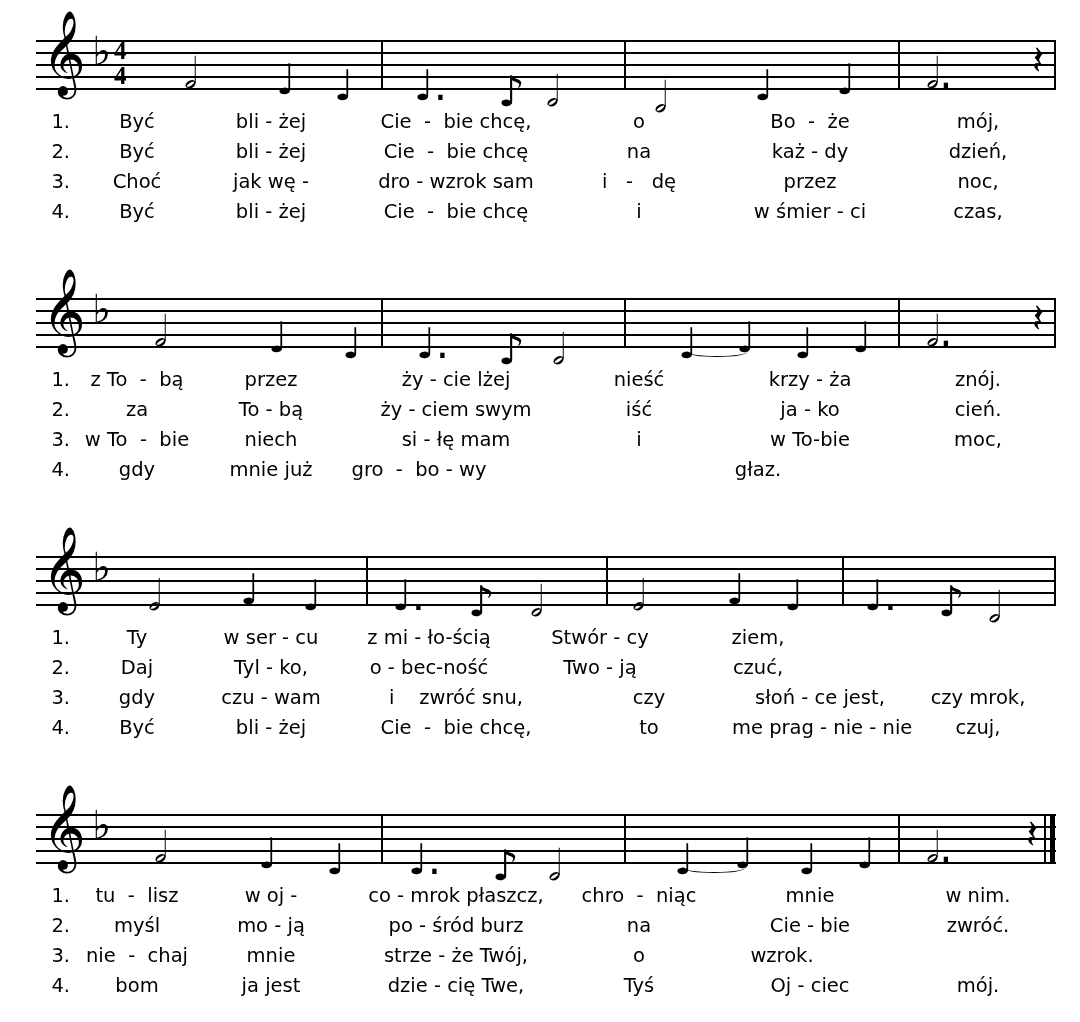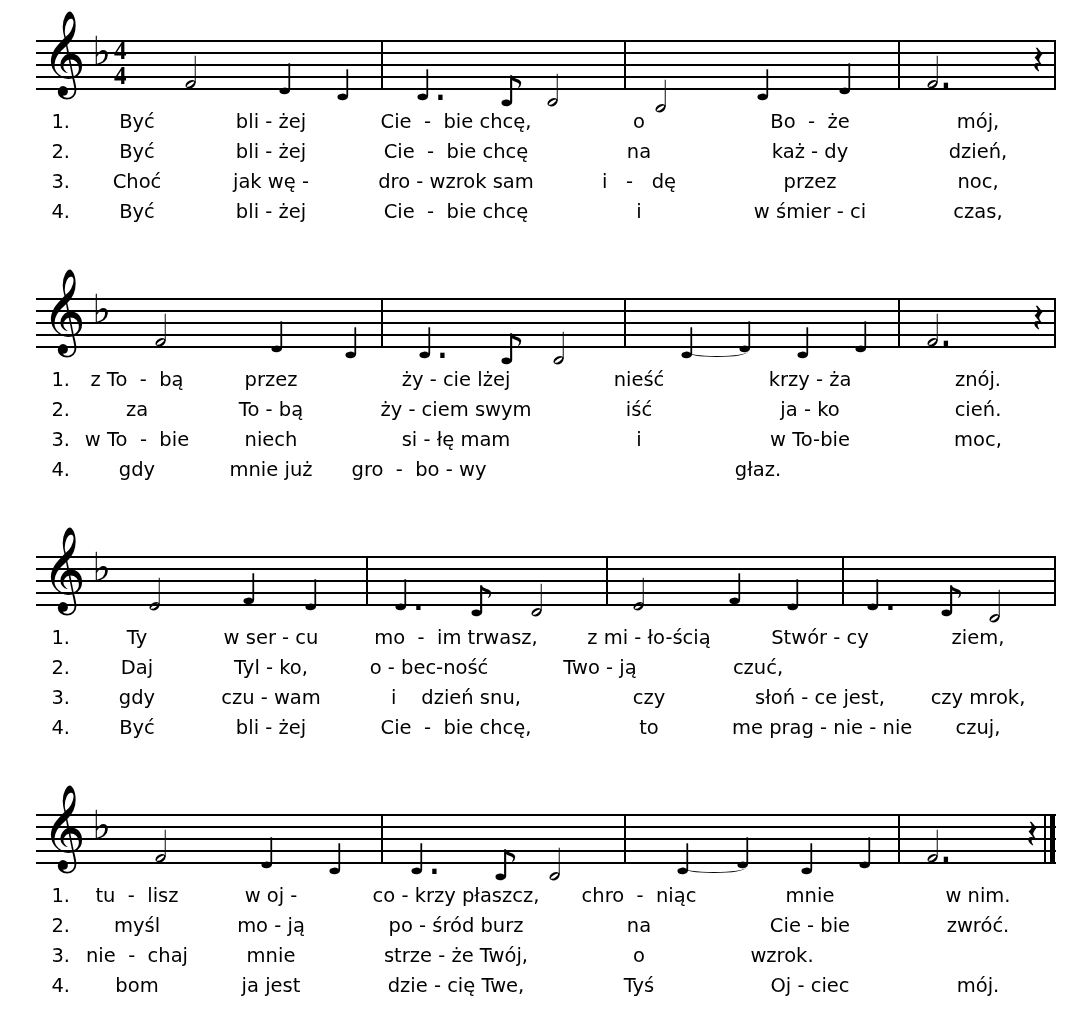--- a/index.html
+++ b/index.html
@@ -319,38 +319,37 @@
       <div class="barline" style="left:570px;"></div>
       <div class="barline" style="left:806px;"></div>
       <div class="barline" style="left:1018px;"></div>
     </div>
 
     <div class="lyrics">
       <div class="lyric-row">
         <span class="num">1.</span>
         <span class="cell" style="width:118px">Ty</span>
         <span class="cell" style="width:150px">w ser - cu</span>
-        <span class="cell" style="width:220px">mo  -  im trwasz,</span>
         <span class="cell" style="width:166px">z mi - ło-ścią</span>
         <span class="cell" style="width:176px">Stwór - cy</span>
         <span class="cell" style="width:140px">ziem,</span>
       </div>
       <div class="lyric-row">
         <span class="num">2.</span>
         <span class="cell" style="width:118px">Daj</span>
         <span class="cell" style="width:150px">Tyl - ko,</span>
         <span class="cell" style="width:166px">o - bec-ność</span>
         <span class="cell" style="width:176px">Two - ją</span>
         <span class="cell" style="width:140px">czuć,</span>
       </div>
       <div class="lyric-row">
         <span class="num">3.</span>
         <span class="cell" style="width:118px">gdy</span>
         <span class="cell" style="width:150px">czu - wam</span>
-        <span class="cell" style="width:220px">i    dzień snu,</span>
+        <span class="cell" style="width:220px">i    zwróć snu,</span>
         <span class="cell" style="width:166px">czy</span>
         <span class="cell" style="width:176px">słoń - ce jest,</span>
         <span class="cell" style="width:140px">czy mrok,</span>
       </div>
       <div class="lyric-row">
         <span class="num">4.</span>
         <span class="cell" style="width:118px">Być</span>
         <span class="cell" style="width:150px">bli - żej</span>
         <span class="cell" style="width:220px">Cie  -  bie chcę,</span>
         <span class="cell" style="width:166px">to</span>
@@ -391,21 +390,21 @@
       <div class="barline" style="left:862px;"></div>
       <div class="barline final-thin" style="left:1008px;"></div>
       <div class="barline thick" style="left:1014px;"></div>
     </div>
 
     <div class="lyrics">
       <div class="lyric-row">
         <span class="num">1.</span>
         <span class="cell" style="width:118px">tu  -  lisz</span>
         <span class="cell" style="width:150px">w oj -</span>
-        <span class="cell" style="width:220px">co - krzy płaszcz,</span>
+        <span class="cell" style="width:220px">co - mrok płaszcz,</span>
         <span class="cell" style="width:146px">chro  -  niąc</span>
         <span class="cell" style="width:196px">mnie</span>
         <span class="cell" style="width:140px">w nim.</span>
       </div>
       <div class="lyric-row">
         <span class="num">2.</span>
         <span class="cell" style="width:118px">myśl</span>
         <span class="cell" style="width:150px">mo - ją</span>
         <span class="cell" style="width:220px">po - śród burz</span>
         <span class="cell" style="width:146px">na</span>

